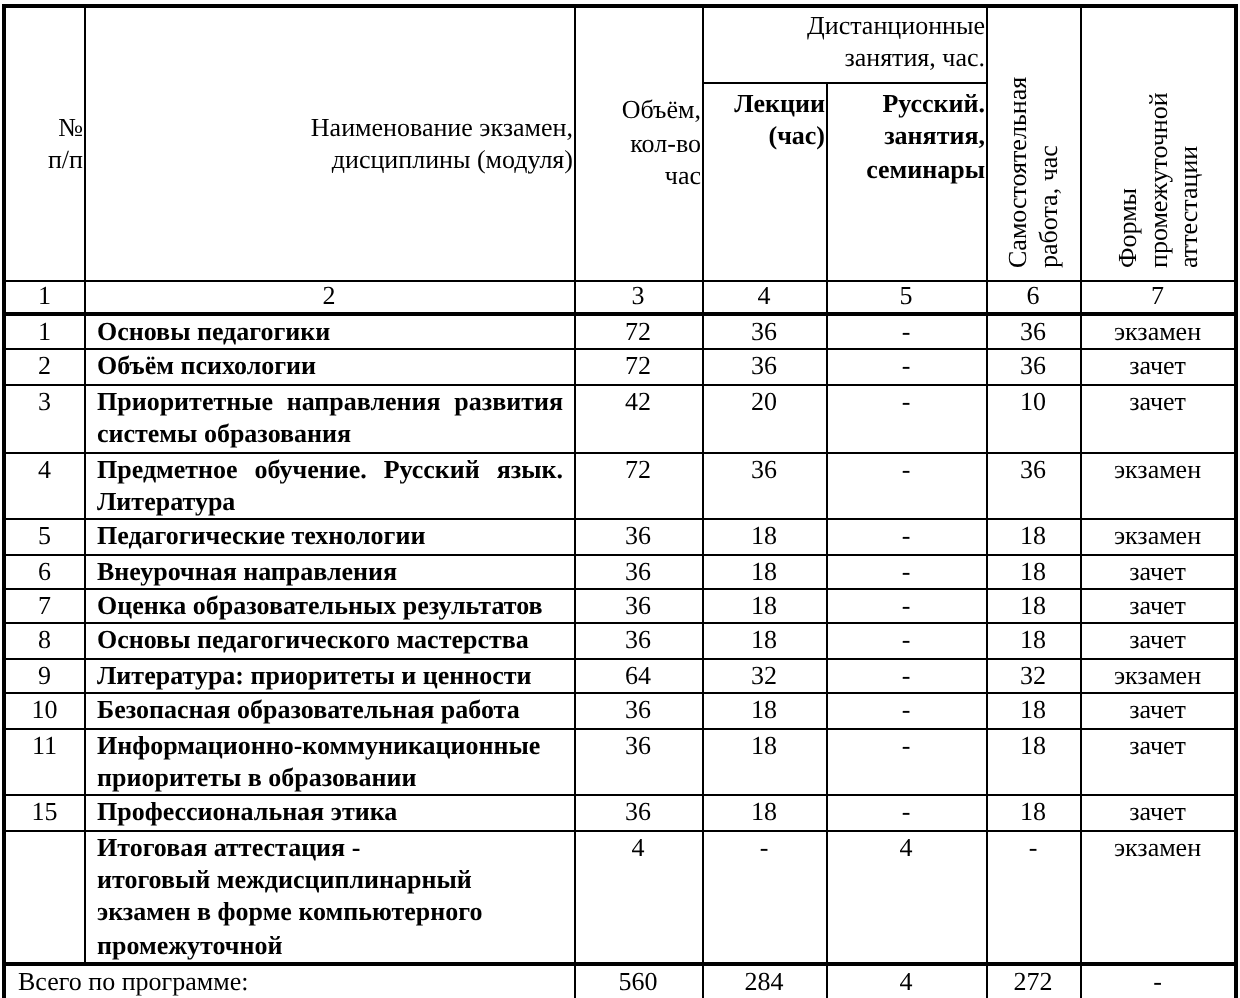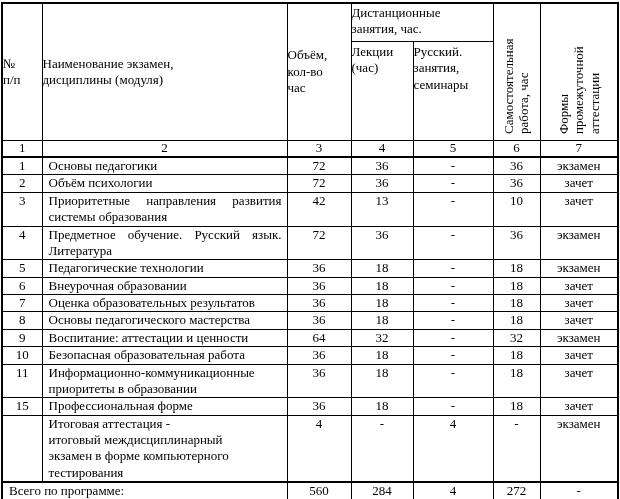--- a/index.html
+++ b/index.html
@@ -26,45 +26,45 @@
     vertical-align: top;
     font-weight: normal;
     font-size: 13px;
     line-height: 1.26;
     padding: 0;
     overflow: hidden;
     white-space: pre-line;
   }
 
   
-  thead th { text-align: left; }
+  thead th { text-align: right; }
   .h-main  { vertical-align: middle; }
   .h-group { vertical-align: top; height: 36px; padding-top: 1px; }
-  .h-sub   { vertical-align: top; height: 96px; padding-top: 2px; }
+  .h-sub   { vertical-align: top; height: 96px; padding-top: 2px; font-weight: bold; }
   .h-vert  { vertical-align: bottom; text-align: center; padding-bottom: 2px; }
   .vtext {
     display: inline-block;
     writing-mode: vertical-rl;
     transform: rotate(180deg);
     height: 126px;
     line-height: 1.18;
     text-align: left;
   }
 
   
   .numrow td {
     text-align: center;
     height: 15px;
     line-height: 14px;
     border-bottom: 2px solid #000;
   }
 
   
   td.c-num  { text-align: center; }
-  td.c-name { text-align: justify; padding: 0 5px 0 6px; }
+  td.c-name { text-align: justify; padding: 0 5px 0 6px; font-weight: bold; }
   td.c-val  { text-align: center; }
 
   
   tr.total td { border-top: 2px solid #000; height: 17px; }
   td.total-label { text-align: left; padding-left: 6px; }
 </style>
 </head>
 <body>
 
 <div class="sheet">
@@ -133,21 +133,21 @@
     <td class="c-val">36</td>
     <td class="c-val">-</td>
     <td class="c-val">36</td>
     <td class="c-val">зачет</td>
   </tr>
 
   <tr>
     <td class="c-num">3</td>
     <td class="c-name">Приоритетные направления развития системы образования</td>
     <td class="c-val">42</td>
-    <td class="c-val">13</td>
+    <td class="c-val">20</td>
     <td class="c-val">-</td>
     <td class="c-val">10</td>
     <td class="c-val">зачет</td>
   </tr>
 
   <tr>
     <td class="c-num">4</td>
     <td class="c-name">Предметное обучение. Русский язык. Литература</td>
     <td class="c-val">72</td>
     <td class="c-val">36</td>
@@ -161,21 +161,21 @@
     <td class="c-name">Педагогические технологии</td>
     <td class="c-val">36</td>
     <td class="c-val">18</td>
     <td class="c-val">-</td>
     <td class="c-val">18</td>
     <td class="c-val">экзамен</td>
   </tr>
 
   <tr>
     <td class="c-num">6</td>
-    <td class="c-name">Внеурочная образовании</td>
+    <td class="c-name">Внеурочная направления</td>
     <td class="c-val">36</td>
     <td class="c-val">18</td>
     <td class="c-val">-</td>
     <td class="c-val">18</td>
     <td class="c-val">зачет</td>
   </tr>
 
   <tr>
     <td class="c-num">7</td>
     <td class="c-name">Оценка образовательных результатов</td>
@@ -191,21 +191,21 @@
     <td class="c-name">Основы педагогического мастерства</td>
     <td class="c-val">36</td>
     <td class="c-val">18</td>
     <td class="c-val">-</td>
     <td class="c-val">18</td>
     <td class="c-val">зачет</td>
   </tr>
 
   <tr>
     <td class="c-num">9</td>
-    <td class="c-name">Воспитание: аттестации и ценности</td>
+    <td class="c-name">Литература: приоритеты и ценности</td>
     <td class="c-val">64</td>
     <td class="c-val">32</td>
     <td class="c-val">-</td>
     <td class="c-val">32</td>
     <td class="c-val">экзамен</td>
   </tr>
 
   <tr>
     <td class="c-num">10</td>
     <td class="c-name">Безопасная образовательная работа</td>
@@ -221,34 +221,34 @@
     <td class="c-name">Информационно-коммуникационные приоритеты в образовании</td>
     <td class="c-val">36</td>
     <td class="c-val">18</td>
     <td class="c-val">-</td>
     <td class="c-val">18</td>
     <td class="c-val">зачет</td>
   </tr>
 
   <tr>
     <td class="c-num">15</td>
-    <td class="c-name">Профессиональная форме</td>
+    <td class="c-name">Профессиональная этика</td>
     <td class="c-val">36</td>
     <td class="c-val">18</td>
     <td class="c-val">-</td>
     <td class="c-val">18</td>
     <td class="c-val">зачет</td>
   </tr>
 
   <tr>
     <td class="c-num"></td>
     <td class="c-name">Итоговая аттестация -
 итоговый междисциплинарный
 экзамен в форме компьютерного
-тестирования</td>
+промежуточной</td>
     <td class="c-val">4</td>
     <td class="c-val">-</td>
     <td class="c-val">4</td>
     <td class="c-val">-</td>
     <td class="c-val">экзамен</td>
   </tr>
 <tr class="total">
         <td class="total-label" colspan="2">Всего по программе:</td>
         <td class="c-val">560</td>
         <td class="c-val">284</td>

